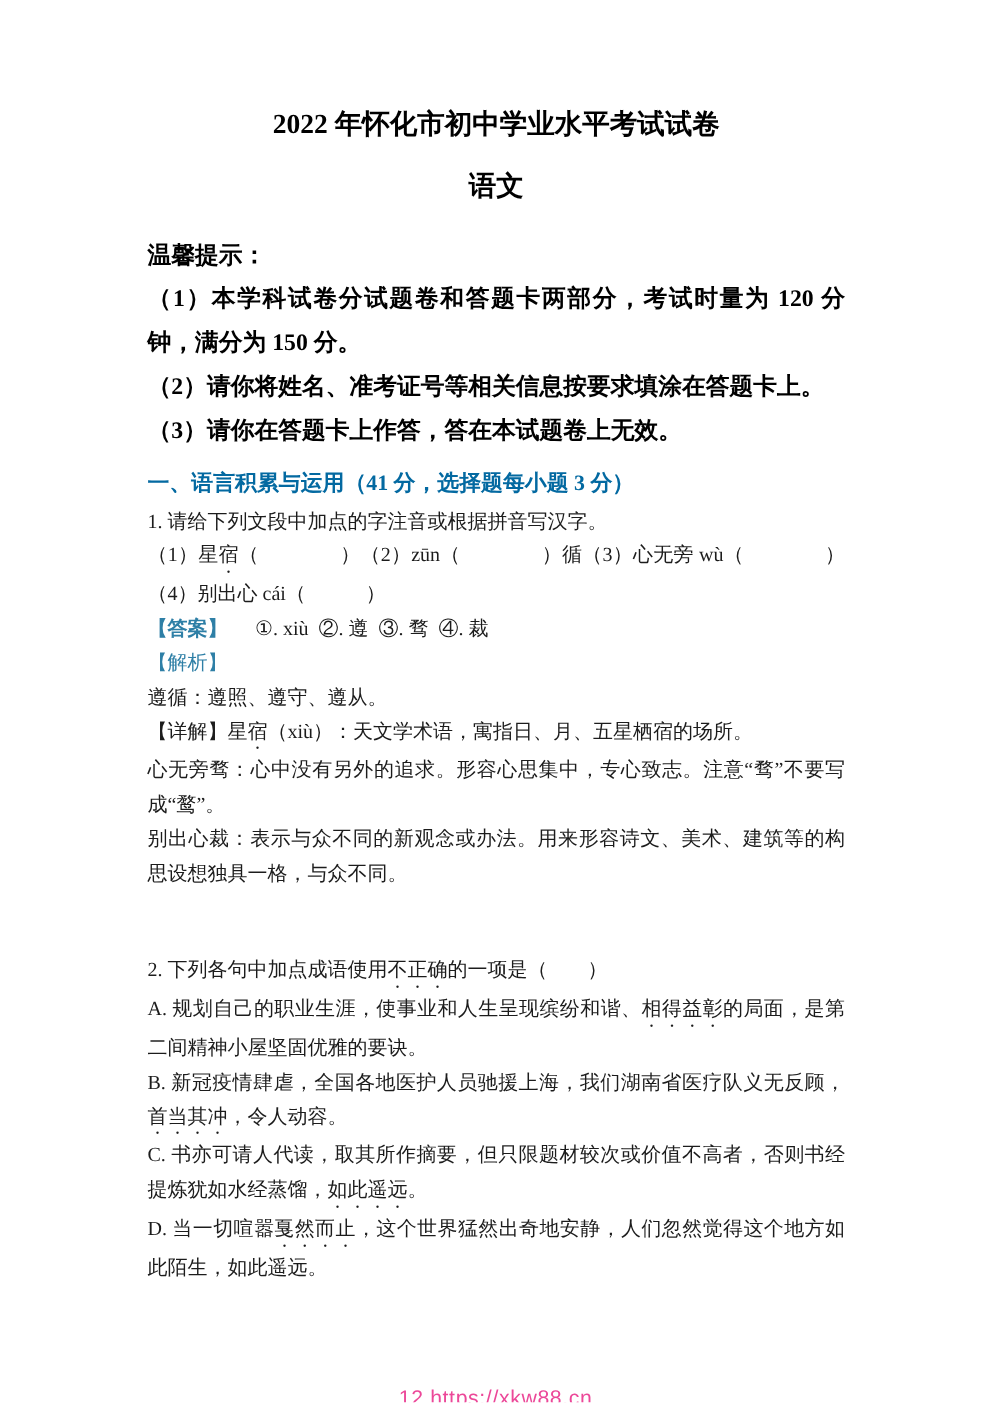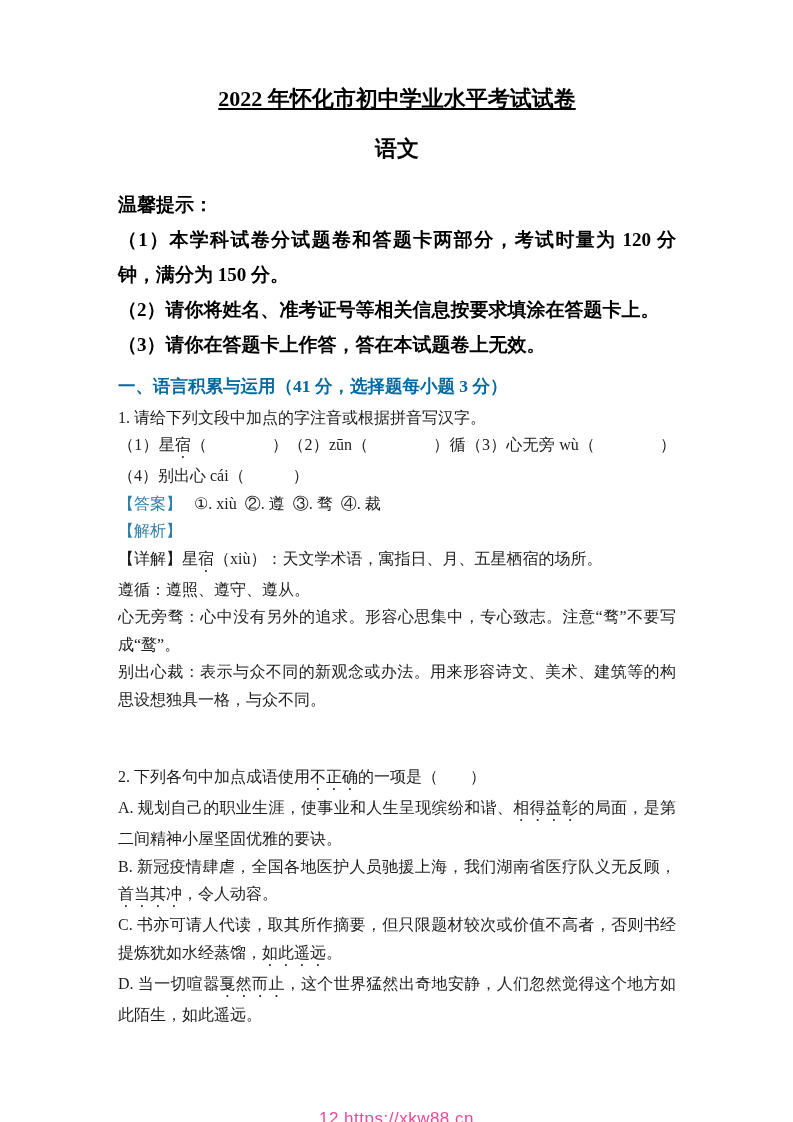--- a/index.html
+++ b/index.html
@@ -16,21 +16,20 @@
   }
   .content {
     padding: 86px 117px 0 118px;
   }
   .title {
     font-size: 22px;
     font-weight: bold;
     text-align: center;
     color: #000;
     line-height: 1.2;
-    text-decoration: underline;
   }
   .subject {
     font-size: 22px;
     font-weight: bold;
     text-align: center;
     color: #000;
     margin-top: 24px;
     line-height: 1.2;
   }
   .notice { margin-top: 24px; }
@@ -52,21 +51,21 @@
     font-size: 16px;
     line-height: 27.5px;
     text-align: justify;
   }
   .kai { 
     font-family: "Liberation Serif", "DejaVu Serif", serif;
   }
   .indent { text-indent: 2em; }
   .blue { color: #2e7fa6; }
   .ans-item { display: inline-block; margin-left: 8px; }
-  .ans-label { margin-right: 4px; }
+  .ans-label { margin-right: 14px; font-weight: bold; }
   .dot {
     -webkit-text-emphasis-style: filled dot;
     -webkit-text-emphasis-position: under;
     text-emphasis-style: filled dot;
     text-emphasis-position: under right;
   }
   .gap-before-q2 { margin-top: 50px; }
   .footer {
     position: absolute;
     top: 1109px;
@@ -101,23 +100,23 @@
 
 
     <p class="body-text"><span>（1）星</span><span class="dot">宿</span><span>（　　　　）（2）zūn（　　　　）循（3）心无旁 wù（　　　　）（4）别出心 cái（　　　）</span></p>
 
     <p class="body-text">
       <span class="blue ans-label">【答案】</span><span class="ans-item">①. xiù</span><span class="ans-item">②. 遵</span><span class="ans-item">③. 骛</span><span class="ans-item">④. 裁</span>
     </p>
 
     <p class="body-text blue">【解析】</p>
 
+    <p class="body-text">遵循：遵照、遵守、遵从。</p>
+
     <p class="body-text"><span>【详解】星</span><span class="dot">宿</span><span>（xiù）：天文学术语，寓指日、月、五星栖宿的场所。</span></p>
-
-    <p class="body-text">遵循：遵照、遵守、遵从。</p>
     <p class="body-text">心无旁骛：心中没有另外的追求。形容心思集中，专心致志。注意“骛”不要写成“鹜”。</p>
     <p class="body-text">别出心裁：表示与众不同的新观念或办法。用来形容诗文、美术、建筑等的构思设想独具一格，与众不同。</p>
 
     <p class="body-text gap-before-q2"><span>2. 下列各句中加点成语使用</span><span class="dot">不正确</span><span>的一项是（　　）</span></p>
 
     <p class="body-text"><span>A. 规划自己的职业生涯，使事业和人生呈现缤纷和谐、</span><span class="dot">相得益彰</span><span>的局面，是第二间精神小屋坚固优雅的要诀。</span></p>
 
     <p class="body-text"><span>B. 新冠疫情肆虐，全国各地医护人员驰援上海，我们湖南省医疗队义无反顾，</span><span class="dot">首当其冲</span><span>，令人动容。</span></p>
 
     <p class="body-text"><span>C. 书亦可请人代读，取其所作摘要，但只限题材较次或价值不高者，否则书经提炼犹如水经蒸馏，</span><span class="dot">如此遥远</span><span>。</span></p>

